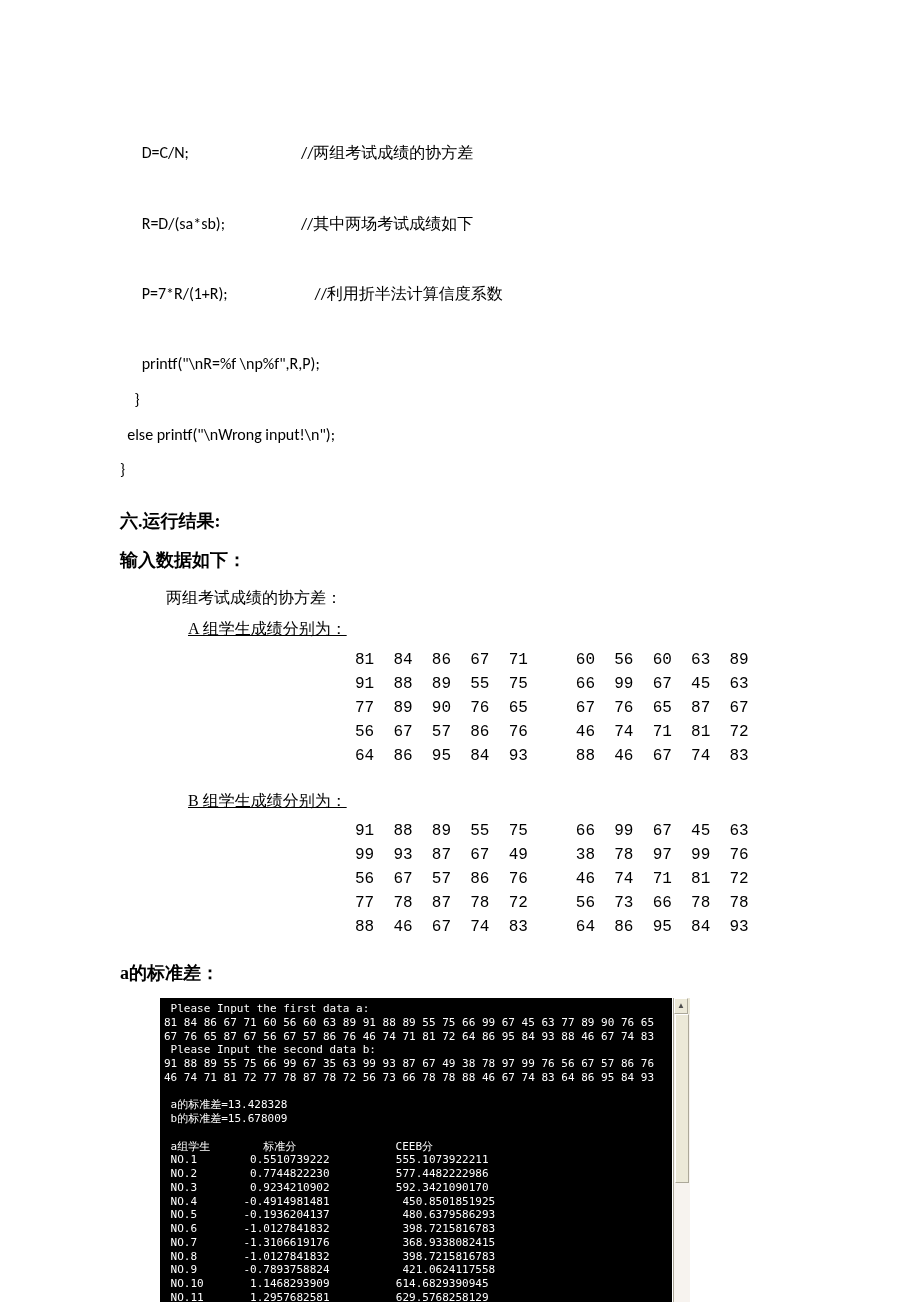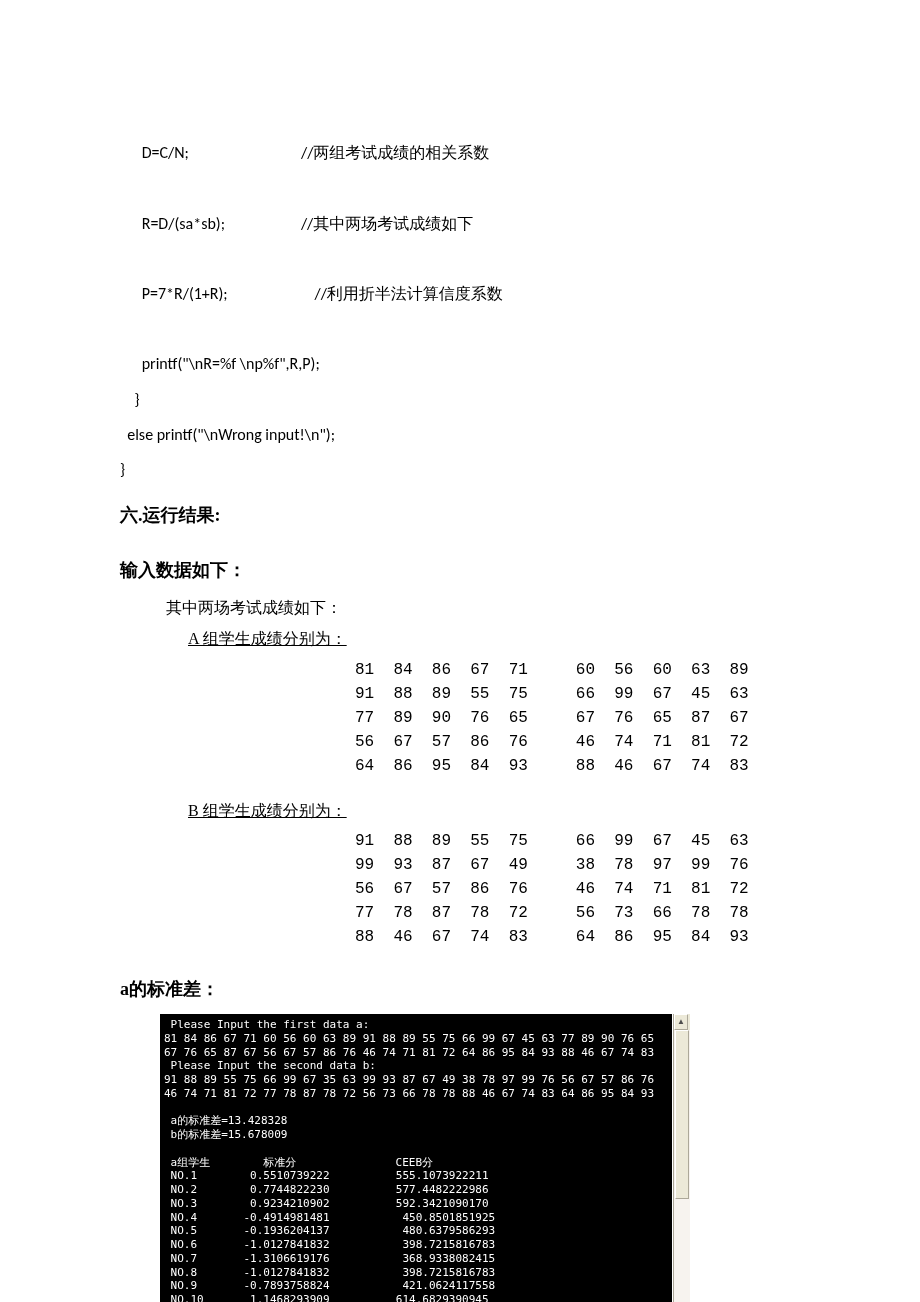--- a/index.html
+++ b/index.html
@@ -20,28 +20,28 @@
     font-family: "Calibri", "Arial", sans-serif;
     white-space: pre;
     font-size: 16px;
     line-height: 2.2;
     margin-bottom: 4px;
   }
   .h-section {
     font-family: "SimSun", "宋体", serif;
     font-weight: bold;
     font-size: 18px;
-    margin-top: 14px;
+    margin-top: 20px;
     margin-bottom: 10px;
   }
   .h-sub {
     font-family: "SimSun", "宋体", serif;
     font-weight: bold;
     font-size: 18px;
-    margin-top: 26px;
+    margin-top: 4px;
     margin-bottom: 10px;
   }
   .para {
     margin: 6px 0 6px 0;
   }
   .indent1 { padding-left: 46px; }
   .indent2 { padding-left: 68px; text-decoration: underline; }
   .scores {
     font-family: "Courier New", monospace;
     font-size: 16px;
@@ -108,36 +108,36 @@
     border-bottom-color: #aca899;
     box-sizing: border-box;
   }
 </style>
 </head>
 <body>
 
 <div class="page">
 
   <div class="code-block">
-<span>      D=C/N;                               //两组考试成绩的相关系数</span>
+<span>      D=C/N;                               //两组考试成绩的协方差</span>
 
 <span>      R=D/(sa*sb);                     //其中两场考试成绩如下</span>
 
 <span>      P=7*R/(1+R);                        //利用折半法计算信度系数</span>
 
 <span>      printf("\nR=%f \np%f",R,P);</span>
 <span>    }</span>
 <span>  else printf("\nWrong input!\n");</span>
 <span>}</span></div>
 
   <div class="h-section">六.运行结果:</div>
 
   <div class="h-sub">输入数据如下：</div>
 
-  <div class="para indent1">其中两场考试成绩如下：</div>
+  <div class="para indent1">两组考试成绩的协方差：</div>
 
   <div class="para indent2">A 组学生成绩分别为：</div>
   <div class="scores">81  84  86  67  71     60  56  60  63  89
 91  88  89  55  75     66  99  67  45  63
 77  89  90  76  65     67  76  65  87  67
 56  67  57  86  76     46  74  71  81  72
 64  86  95  84  93     88  46  67  74  83</div>
 
   <div class="para indent2">B 组学生成绩分别为：</div>
   <div class="scores">91  88  89  55  75     66  99  67  45  63

